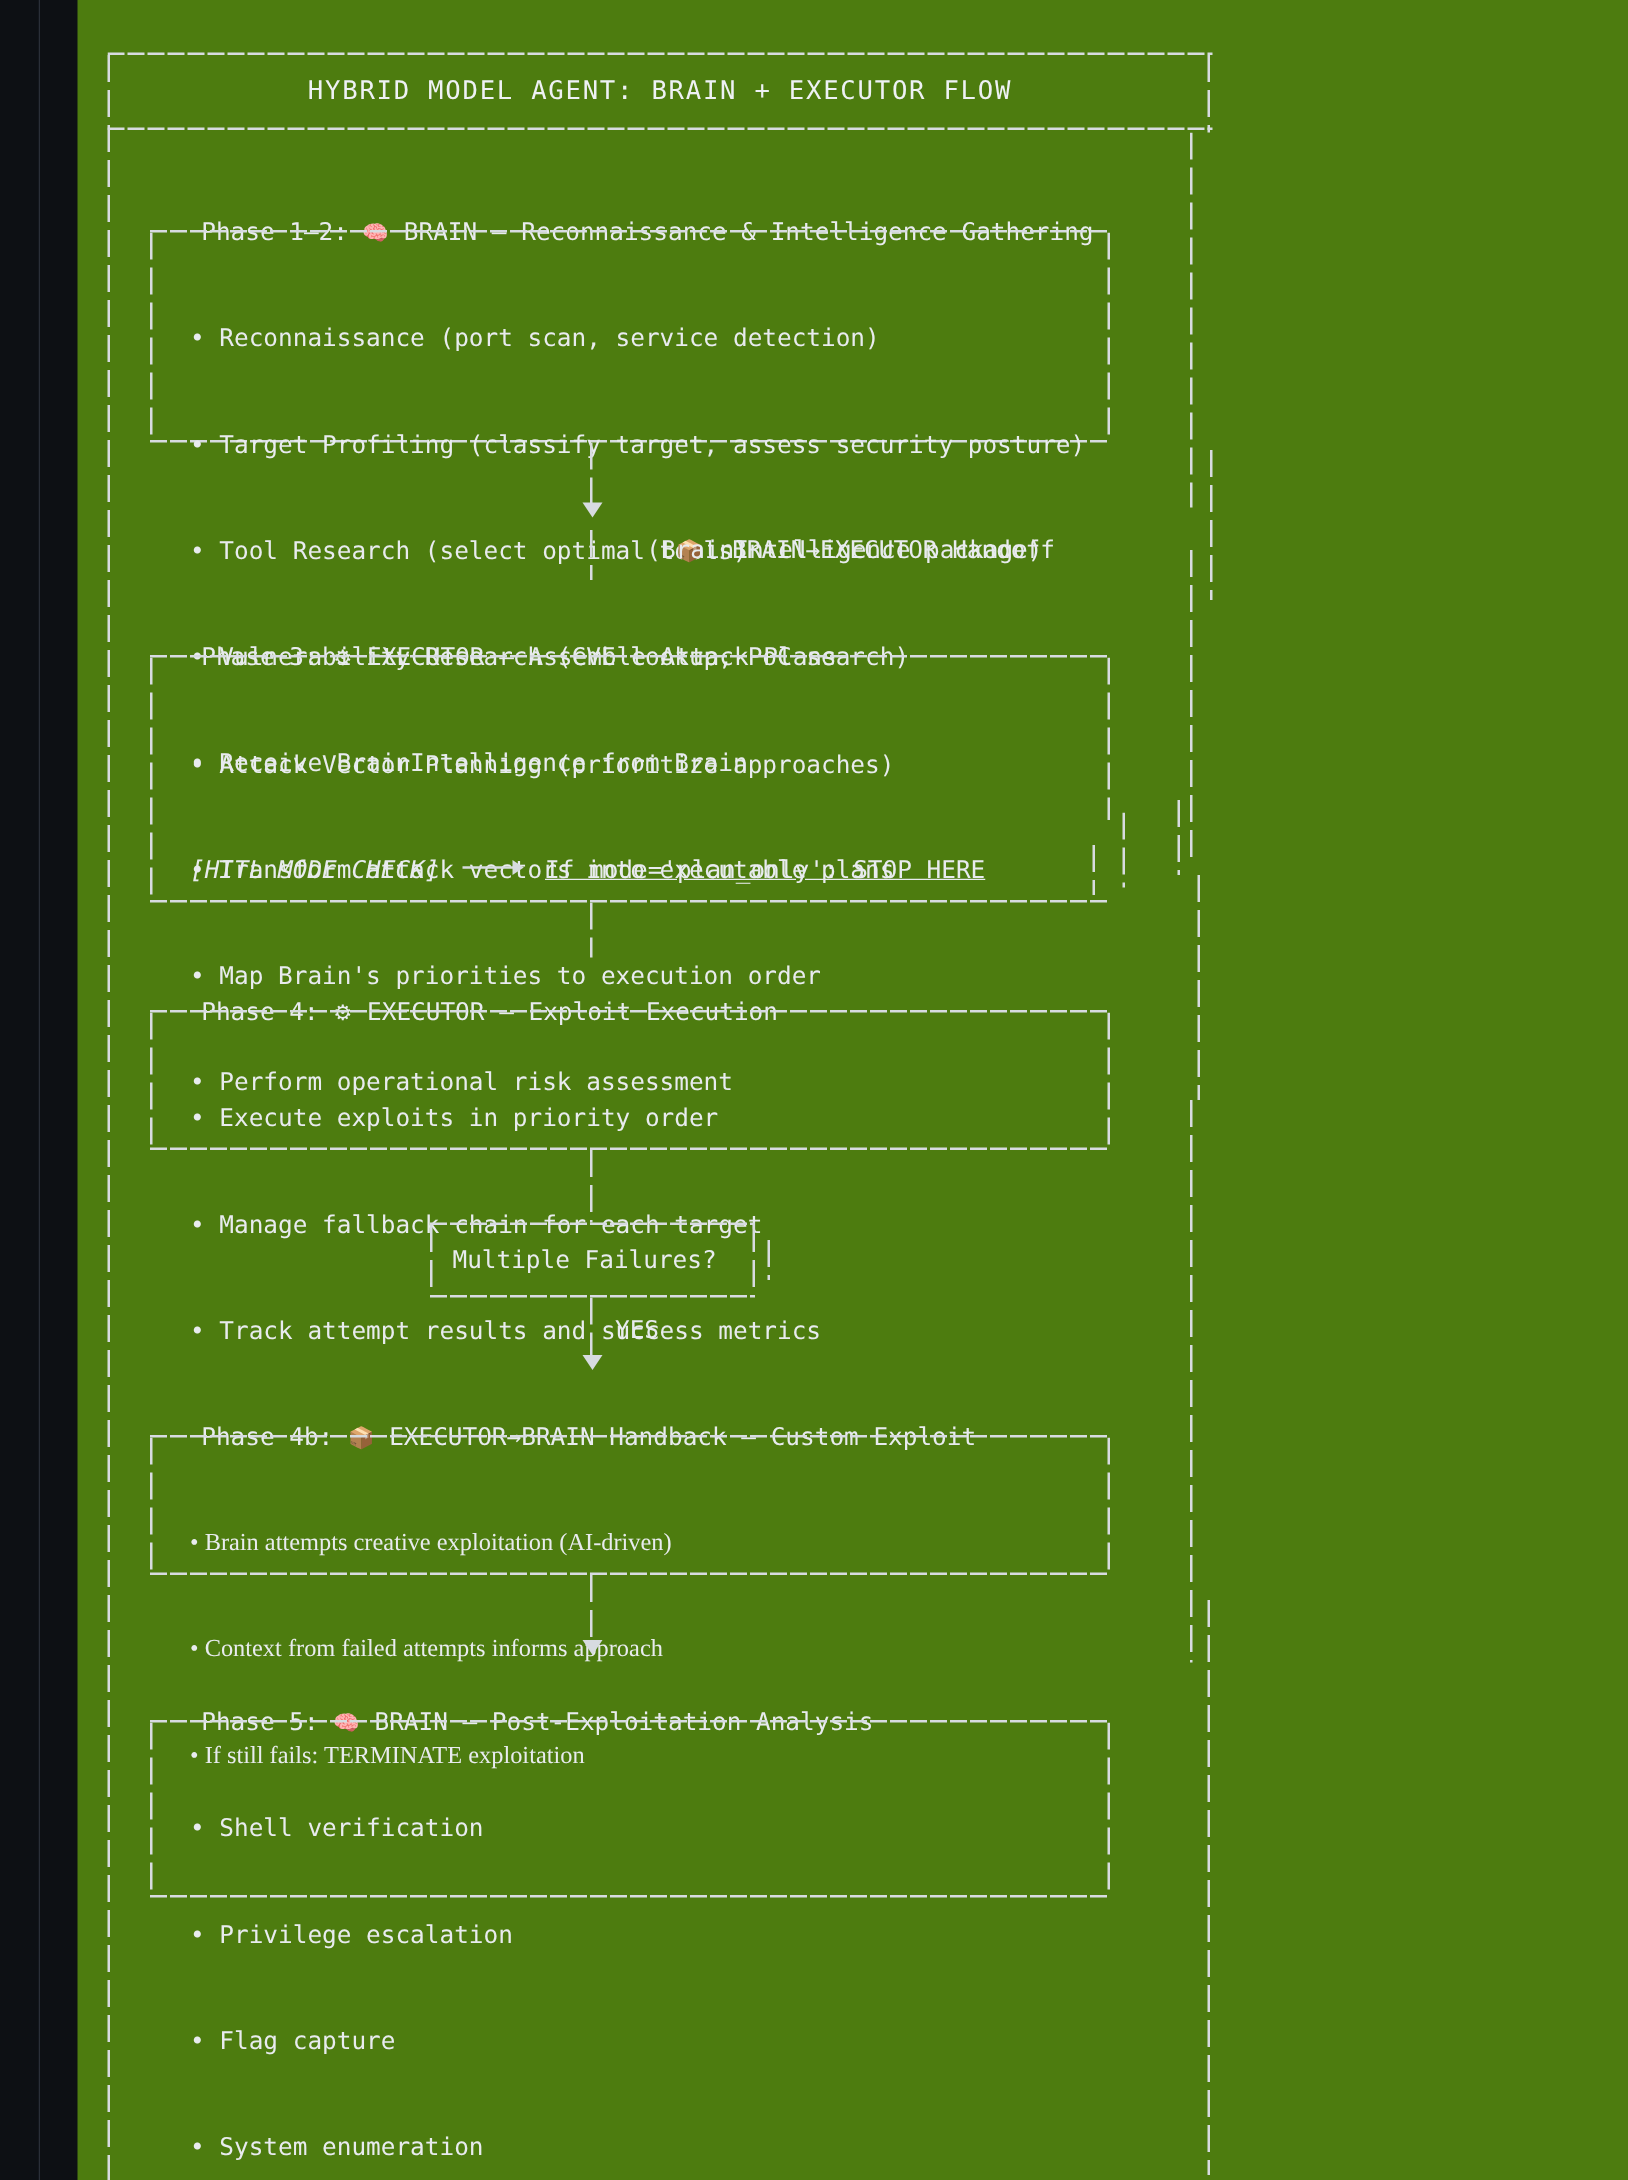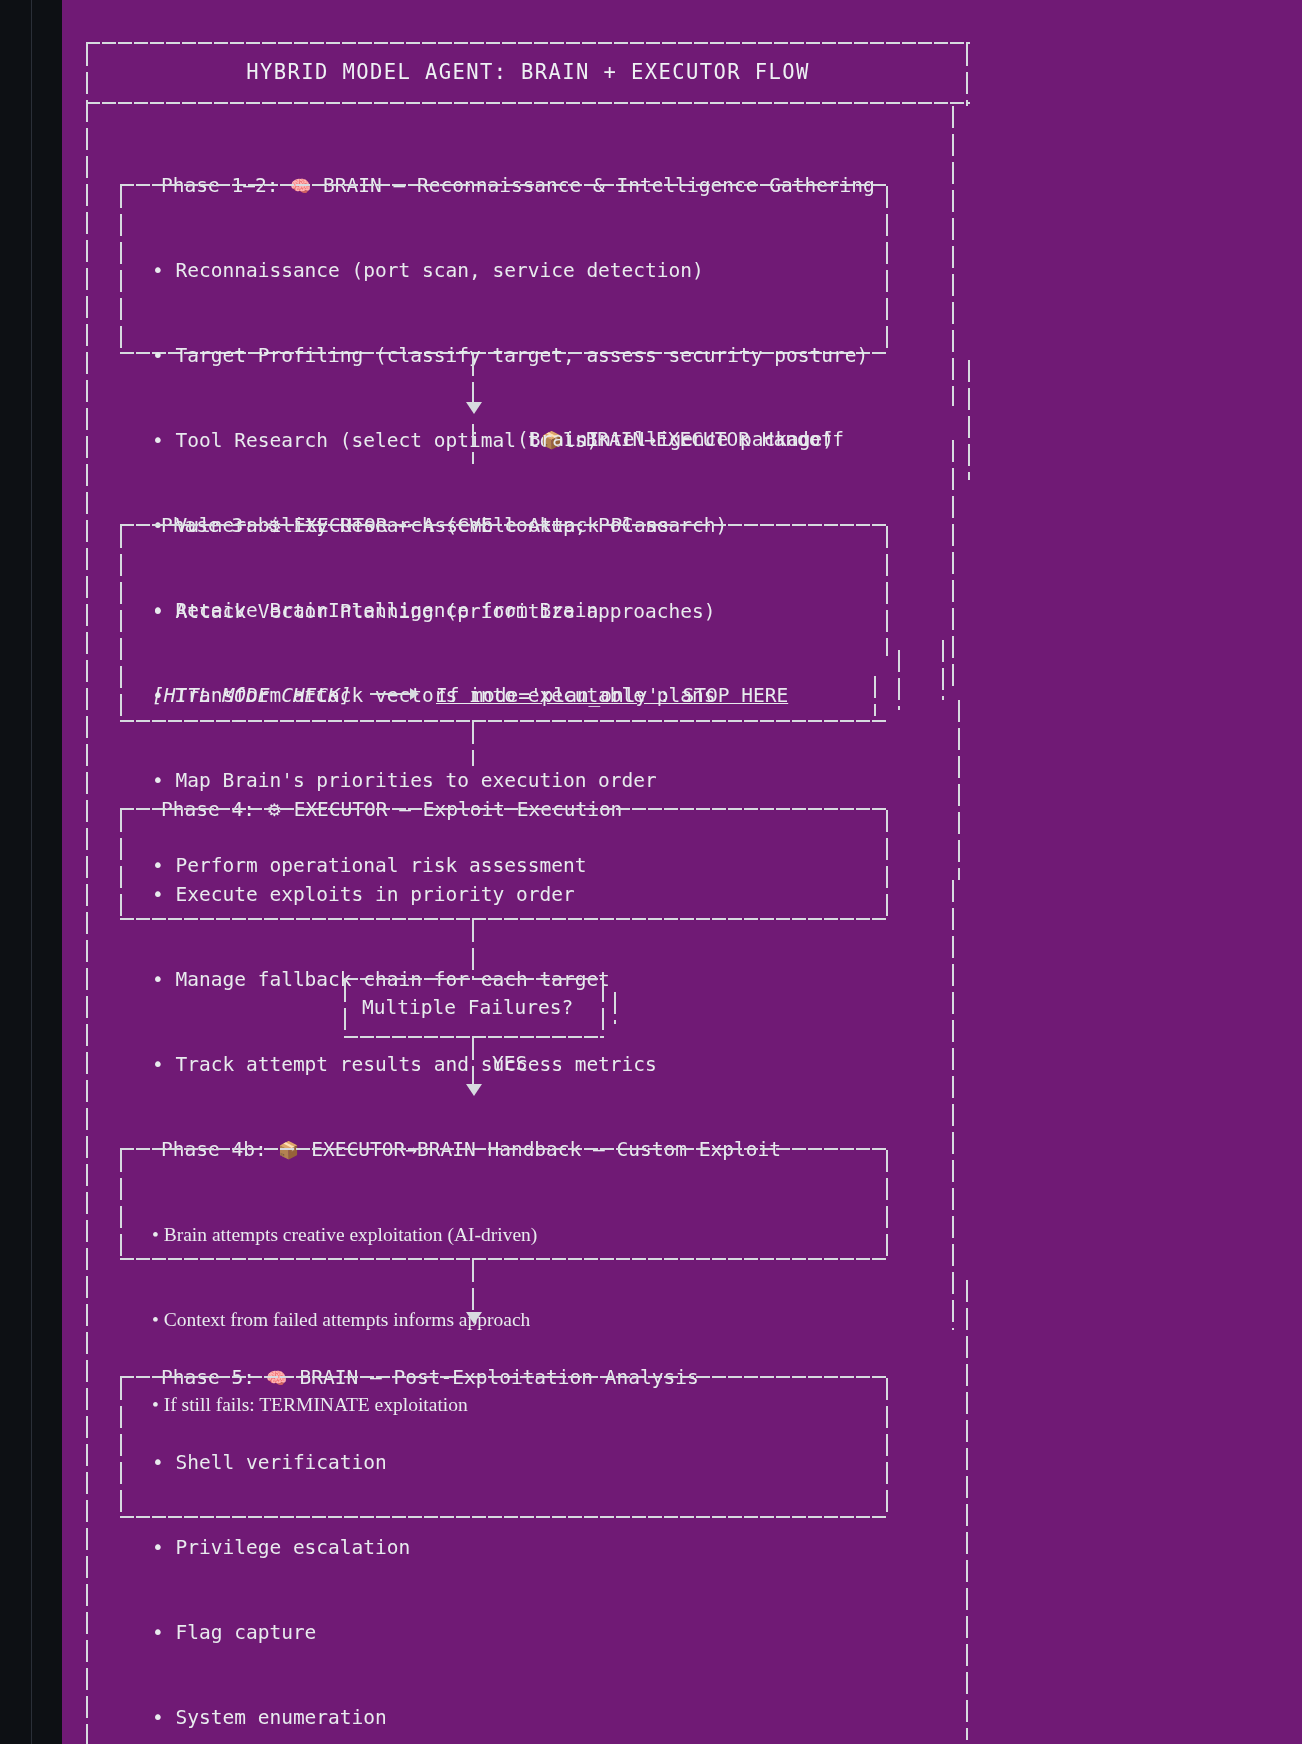--- a/index.html
+++ b/index.html
@@ -25,21 +25,21 @@
   #gutter-rule {
     position: absolute;
     left: 31px; top: 0;
     width: 1px; height: 1744px;
     background: #2a2f38;
   }
   #canvas {
     position: absolute;
     left: 62px; top: 0;
     width: 1240px; height: 1744px;
-    background: #701a75;
+    background: #4d7c0f;
   }
 
   
   .vdash {
     position: absolute;
     width: 2px;
     background-image: linear-gradient(to bottom,
         #d7dbe0 0px, #d7dbe0 22px,
         transparent 22px, transparent 28px);
     background-size: 100% 28px;

